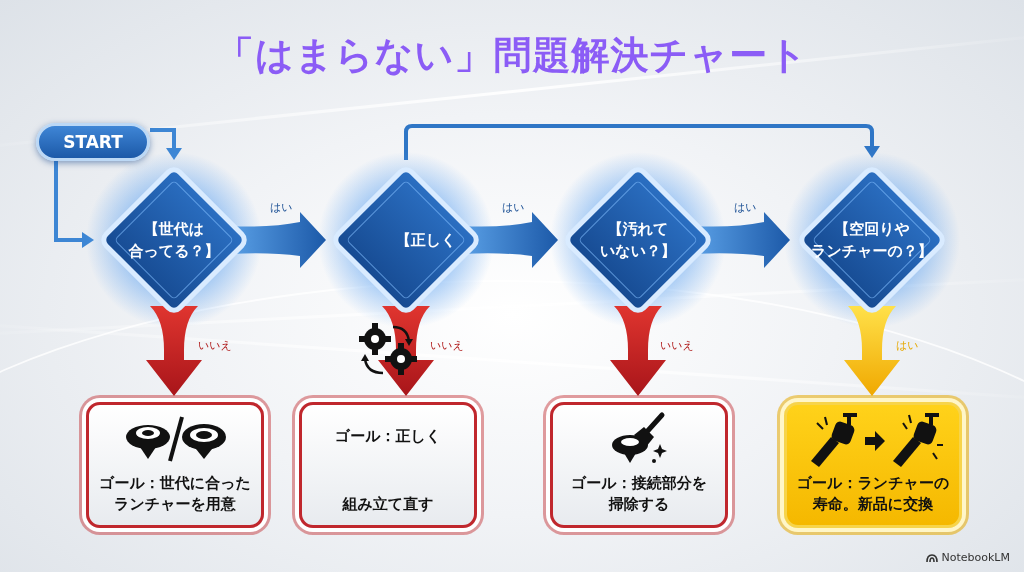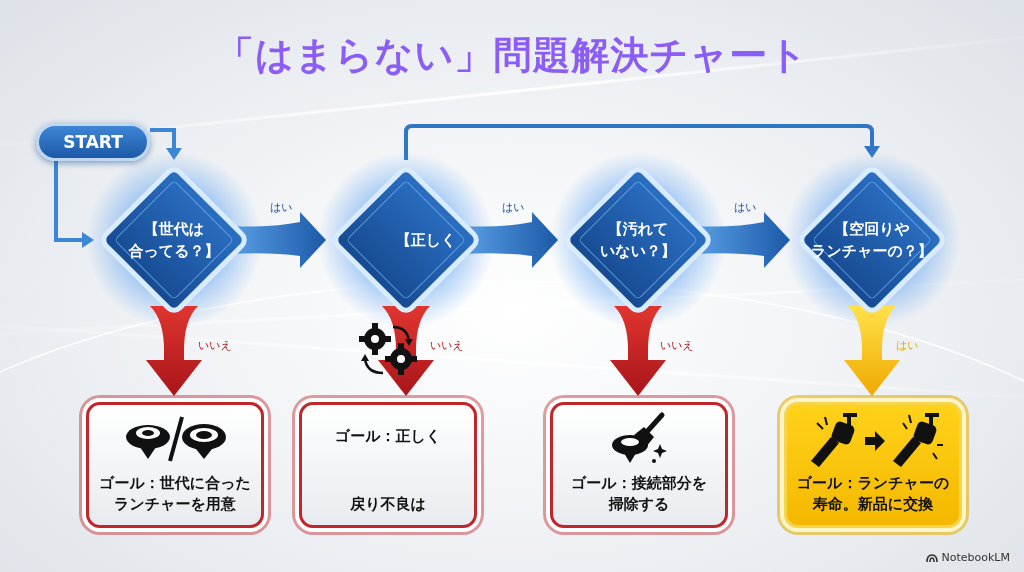--- a/index.html
+++ b/index.html
@@ -178,21 +178,21 @@
           <rect x="32" y="37" width="6" height="6"></rect>
           <rect x="58" y="37" width="6" height="6"></rect>
       </g>
       <path d="M40 8 Q54 8 56 22" fill="none" stroke="#111" stroke-width="2.5"></path>
         <polygon points="52,20 60,20 56,27" fill="#111"></polygon>
       <path d="M30 54 Q14 54 12 40" fill="none" stroke="#111" stroke-width="2.5"></path>
         <polygon points="8,42 16,42 12,35" fill="#111"></polygon>
     </svg>
   </div>
   <div class="goal-text">ゴール：正しく</div>
-  <div class="goal-text">戻り不良は</div>
+  <div class="goal-text">組み立て直す</div>
 </div>
 
 <div class="goal red" style="left:550px;">
   <div class="goal-icon">
     <svg width="70" height="60" viewBox="0 0 70 60">
       <ellipse cx="26" cy="36" rx="18" ry="10" fill="#111"></ellipse>
         <ellipse cx="26" cy="33" rx="9" ry="4" fill="#fff"></ellipse>
       <path d="M20 44 L26 54 L32 44 Z" fill="#111"></path>
       <line x1="40" y1="26" x2="58" y2="6" stroke="#111" stroke-width="5" stroke-linecap="round"></line>
       <path d="M30 26 L42 38 L50 28 L40 18 Z" fill="#111"></path>

